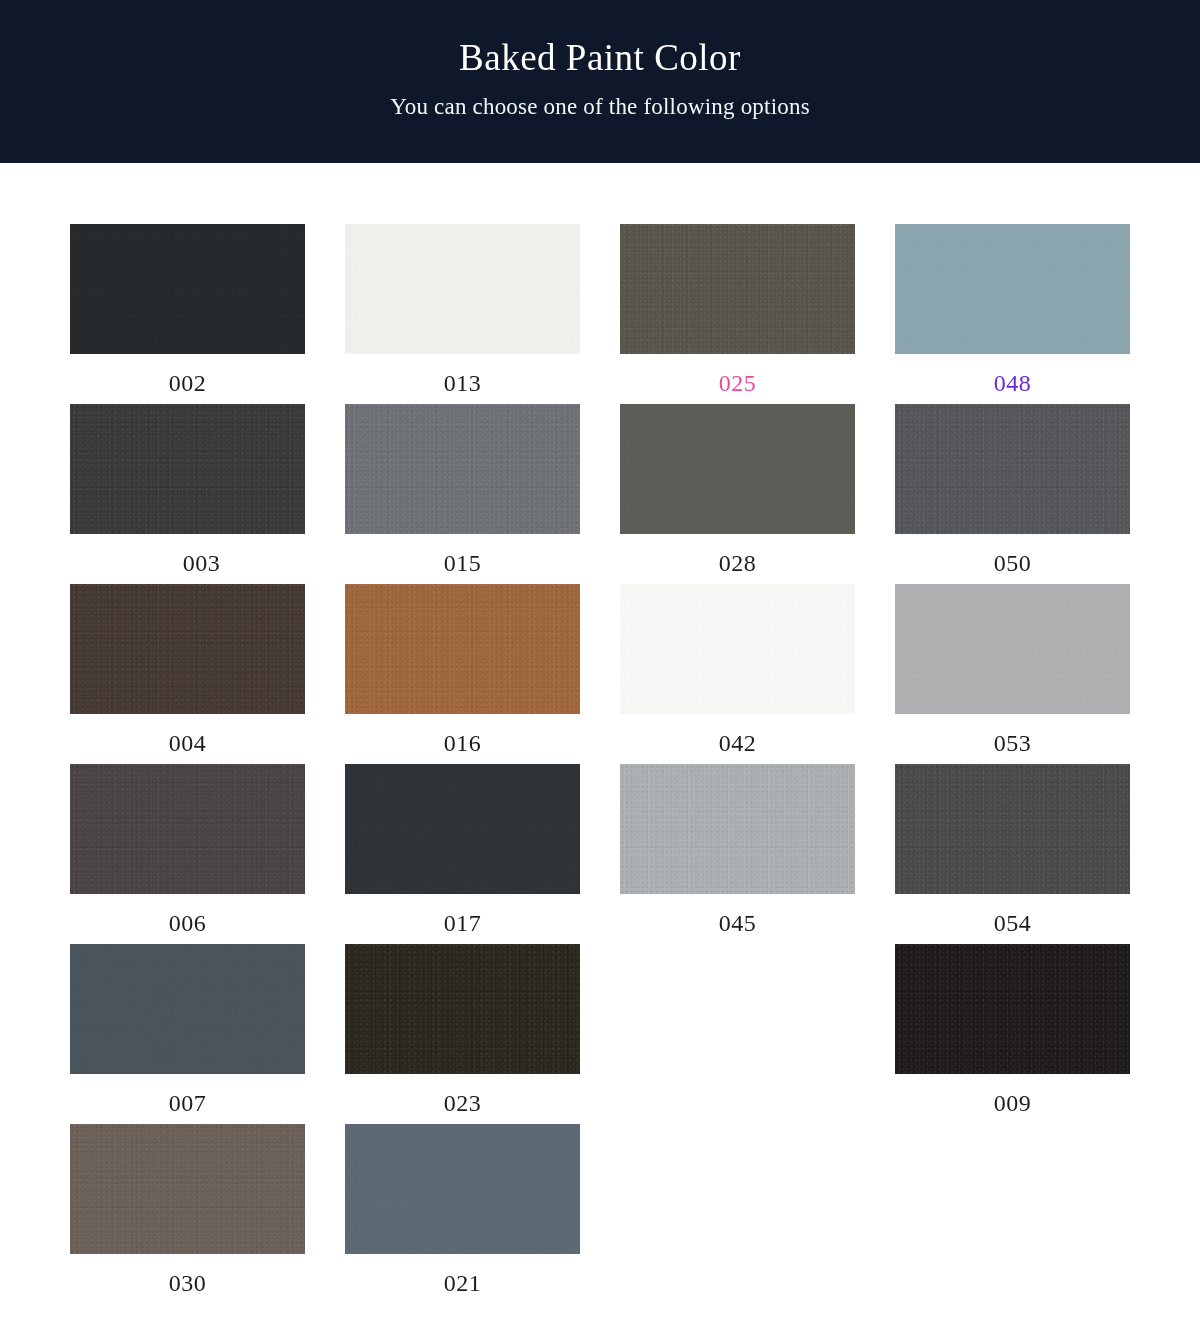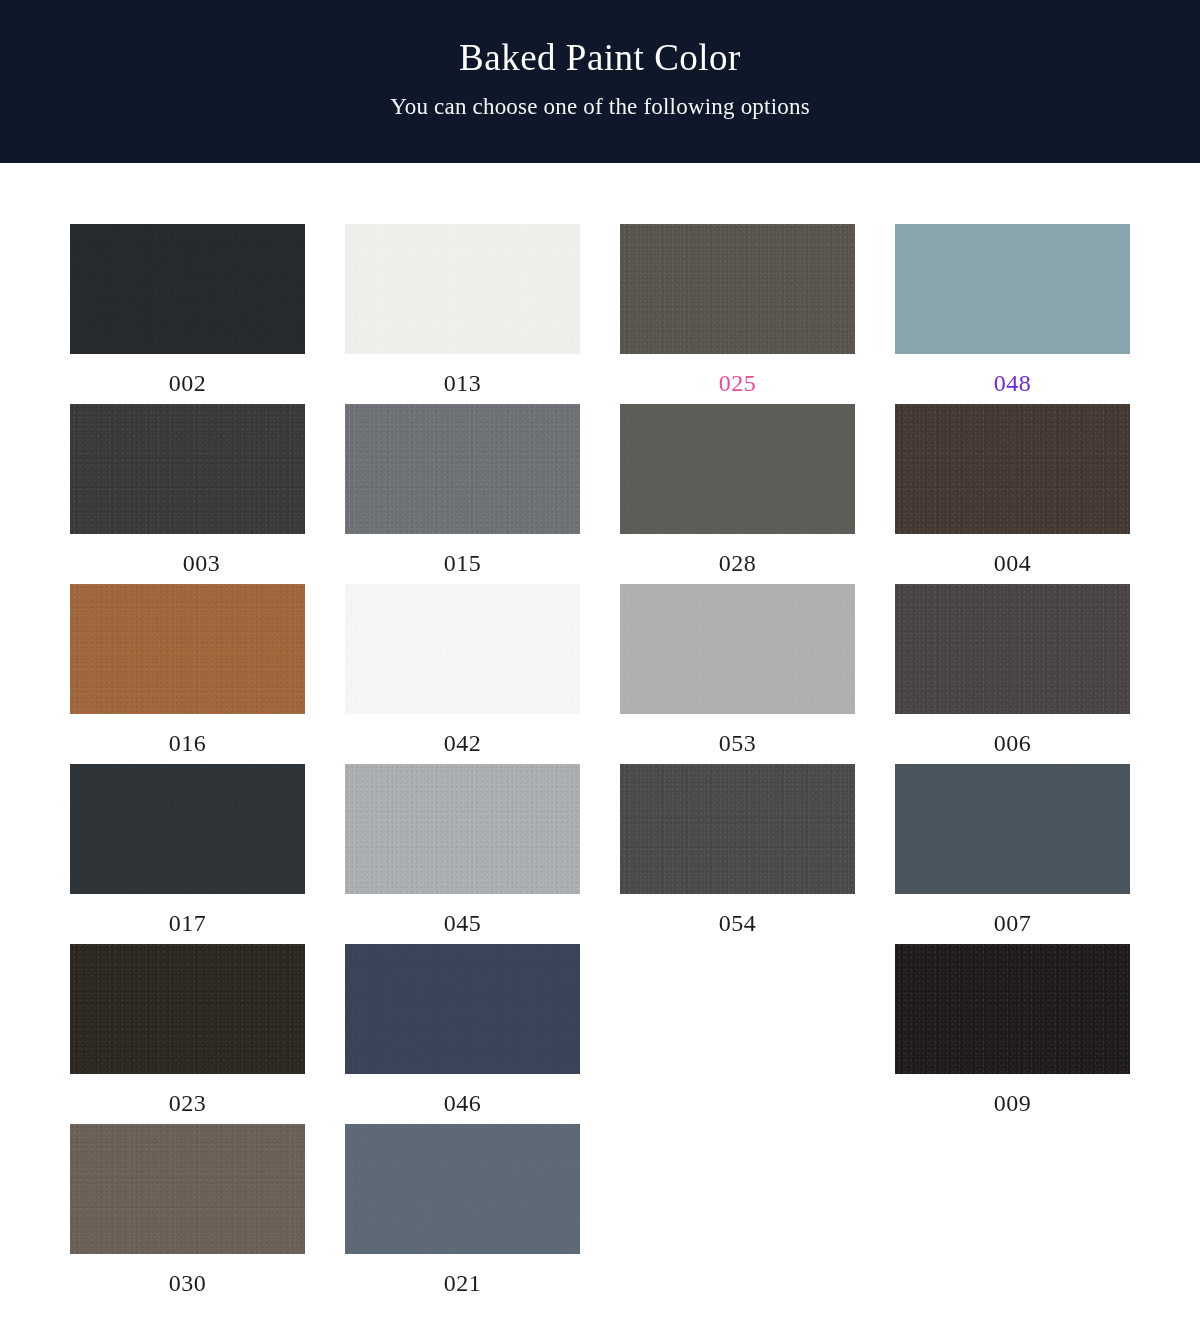--- a/index.html
+++ b/index.html
@@ -137,20 +137,24 @@
       </div>
       <div class="swatch-cell">
         <div class="swatch-chip metallic" style="background: rgb(110, 114, 118);"></div>
         <div class="swatch-label" style="color: rgb(28, 28, 28);">015</div>
       </div>
       <div class="swatch-cell">
         <div class="swatch-chip smooth" style="background: rgb(90, 94, 86);"></div>
         <div class="swatch-label" style="color: rgb(28, 28, 28);">028</div>
       </div>
       <div class="swatch-cell">
+        <div class="swatch-chip metallic" style="background: rgb(84, 86, 90);"></div>
+        <div class="swatch-label" style="color: rgb(28, 28, 28);">050</div>
+      </div>
+      <div class="swatch-cell">
         <div class="swatch-chip metallic" style="background: rgb(69, 56, 50);"></div>
         <div class="swatch-label" style="color: rgb(28, 28, 28);">004</div>
       </div>
       <div class="swatch-cell">
         <div class="swatch-chip metallic" style="background: rgb(160, 102, 60);"></div>
         <div class="swatch-label" style="color: rgb(28, 28, 28);">016</div>
       </div>
       <div class="swatch-cell">
         <div class="swatch-chip smooth" style="background: rgb(246, 247, 245);"></div>
         <div class="swatch-label" style="color: rgb(28, 28, 28);">042</div>
@@ -175,24 +179,20 @@
         <div class="swatch-chip metallic" style="background: rgb(74, 74, 76);"></div>
         <div class="swatch-label" style="color: rgb(28, 28, 28);">054</div>
       </div>
       <div class="swatch-cell">
         <div class="swatch-chip smooth" style="background: rgb(74, 84, 92);"></div>
         <div class="swatch-label" style="color: rgb(28, 28, 28);">007</div>
       </div>
       <div class="swatch-cell">
         <div class="swatch-chip metallic" style="background: rgb(43, 39, 32);"></div>
         <div class="swatch-label" style="color: rgb(28, 28, 28);">023</div>
-      </div>
-      <div class="swatch-cell">
-        <div class="swatch-chip smooth" style="background: rgb(58, 67, 89);"></div>
-        <div class="swatch-label" style="color: rgb(28, 28, 28);">046</div>
       </div>
       <div class="swatch-cell empty"></div>
       <div class="swatch-cell">
         <div class="swatch-chip metallic" style="background: rgb(30, 27, 26);"></div>
         <div class="swatch-label" style="color: rgb(28, 28, 28);">009</div>
       </div>
       <div class="swatch-cell">
         <div class="swatch-chip metallic" style="background: rgb(107, 96, 88);"></div>
         <div class="swatch-label" style="color: rgb(28, 28, 28);">030</div>
       </div>

